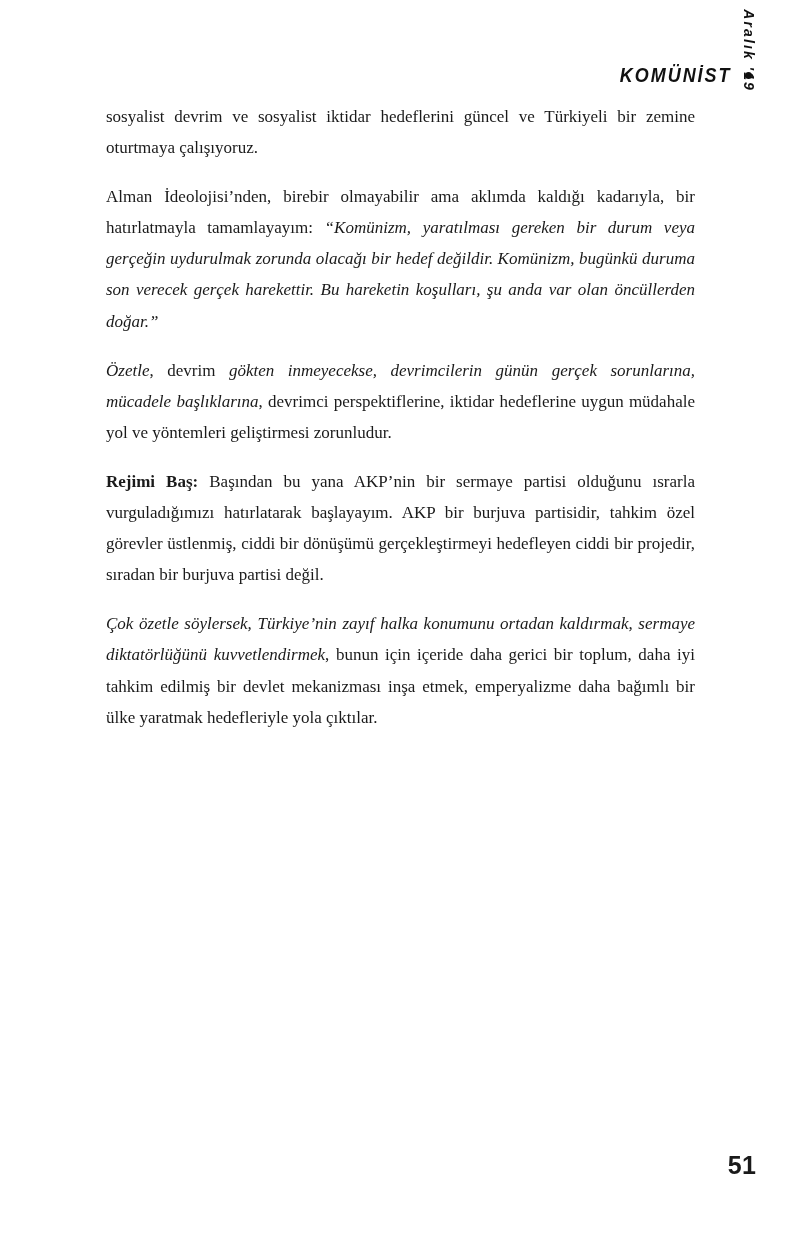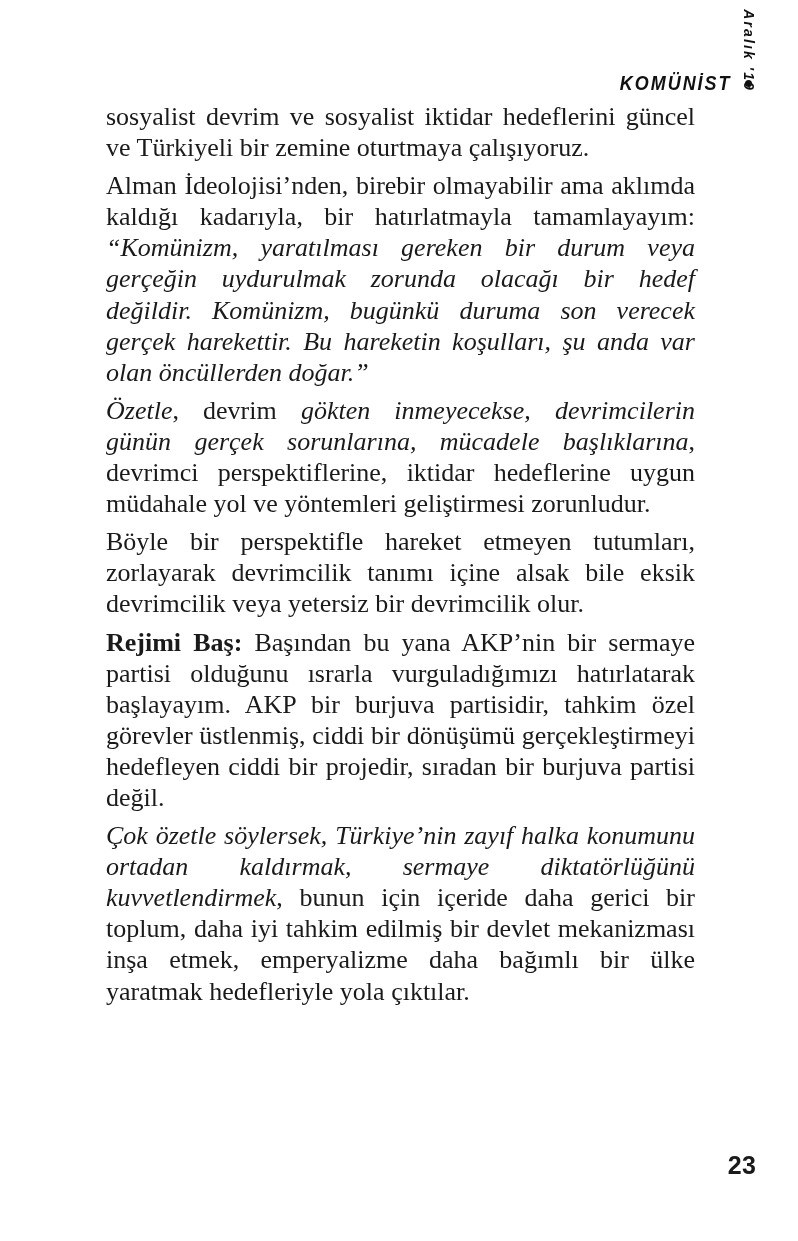--- a/index.html
+++ b/index.html
@@ -15,21 +15,21 @@
     position: relative;
     width: 798px;
     height: 1241px;
     background: #ffffff;
     overflow: hidden;
   }
 
   
   .running-head {
     position: absolute;
-    top: 72px;
+    top: 64px;
     right: 46px;
     display: flex;
     align-items: center;
     gap: 13px;
   }
   .running-head-title {
     font-family: "Liberation Sans", "DejaVu Sans", sans-serif;
     font-weight: bold;
     font-style: italic;
     font-size: 19.5px;
@@ -65,29 +65,29 @@
   
   .text-column {
     position: absolute;
     left: 106px;
     top: 101px;
     width: 589px;
   }
 
   p.para {
     margin: 0;
-    font-size: 26px;
+    font-size: 17px;
     line-height: 31.1px;
     text-align: justify;
     text-justify: inter-word;
     hyphens: manual;
     color: #1a1a1a;
   }
   p.para + p.para {
-    margin-top: 7px;
+    margin-top: 18px;
   }
   p.para.gap-large {
     margin-top: 60px;
   }
   .it { font-style: italic; }
   .bd { font-weight: bold; }
 
   
   .folio {
     position: absolute;
@@ -119,31 +119,28 @@
     </p>
 
     <p class="para">
       <span>Alman İdeolojisi’nden, birebir olmayabilir ama aklımda kaldığı kadarıyla, bir hatırlatmayla tamamlayayım: </span><span class="it">“Komünizm, yaratılması gereken bir durum veya gerçeğin uydurulmak zorunda olacağı bir hedef değildir. Komünizm, bugünkü duruma son verecek gerçek harekettir. Bu hareketin koşulları, şu anda var olan öncüllerden doğar.”</span>
     </p>
 
     <p class="para">
       <span class="it">Özetle</span><span>, devrim </span><span class="it">gökten inmeyecekse, devrimcilerin günün gerçek sorunlarına, mücadele başlıklarına</span><span>, devrimci perspektiflerine, iktidar hedeflerine uygun müdahale yol ve yöntemleri geliştirmesi zorunludur.</span>
     </p>
 
-    <p class="para">
-      <span>Böyle bir perspektifle hareket etmeyen tutumları, zorlayarak devrimcilik tanımı içine alsak bile eksik devrimcilik veya yetersiz bir devrimcilik olur.</span>
-    </p>
 
 
 
     <p class="para gap-large">
       <span class="bd">Rejimi Baş:</span><span> Başından bu yana AKP’nin bir sermaye partisi olduğunu ısrarla vurguladığımızı hatırlatarak başlayayım. AKP bir burjuva partisidir, tahkim özel görevler üstlenmiş, ciddi bir dönüşümü gerçekleştirmeyi hedefleyen ciddi bir projedir, sıradan bir burjuva partisi değil.</span>
     </p>
 
     <p class="para">
       <span class="it">Çok özetle söylersek, Türkiye’nin zayıf halka konumunu ortadan kaldırmak, sermaye diktatörlüğünü kuvvetlendirmek</span><span>, bunun için içeride daha gerici bir toplum, daha iyi tahkim edilmiş bir devlet mekanizması inşa etmek, emperyalizme daha bağımlı bir ülke yaratmak hedefleriyle yola çıktılar.</span>
     </p>
 
   </div>
 
-  <div class="folio">23</div>
+  <div class="folio">51</div>
 
 </div>
 
 </body></html>

